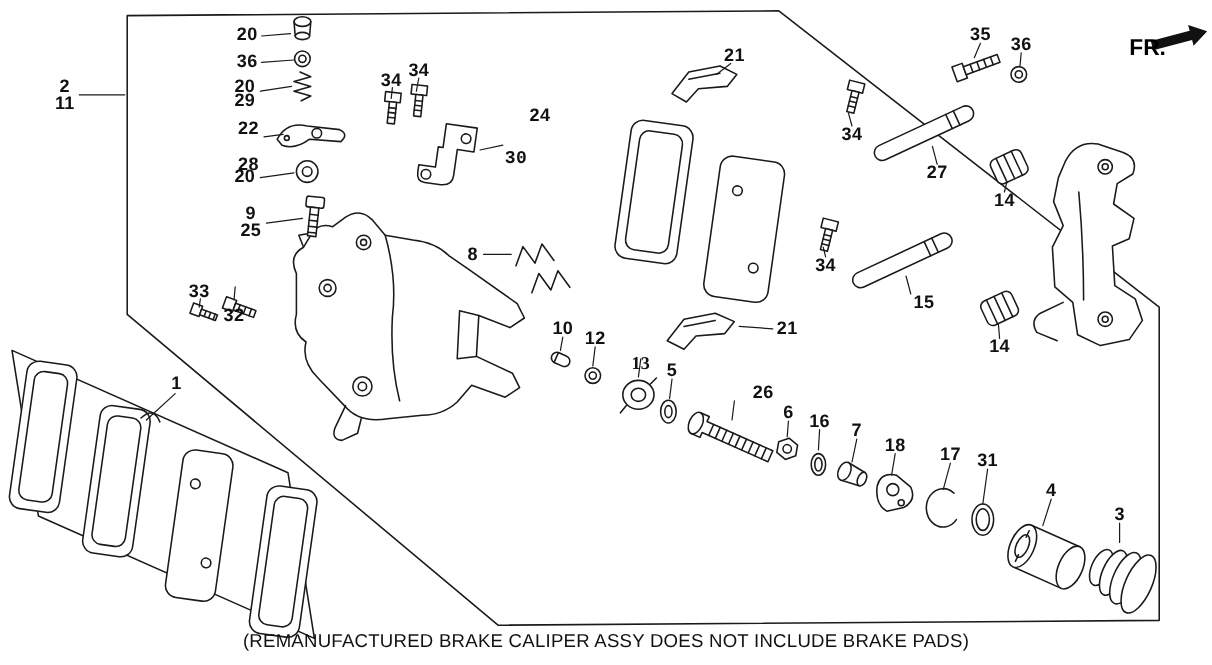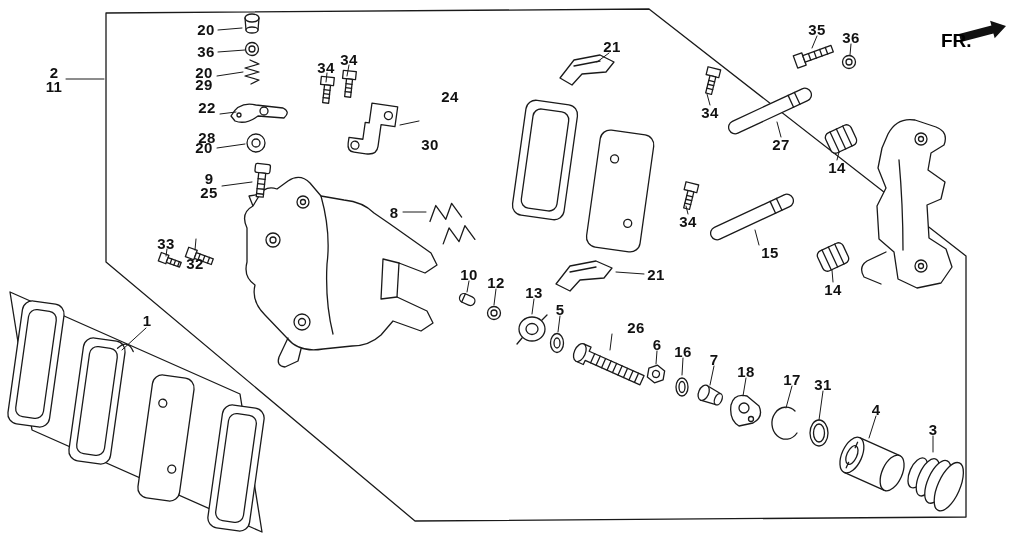--- a/index.html
+++ b/index.html
@@ -286,42 +286,43 @@
       <div class="part-label" style="left: 207px; top: 137px;">28</div>
       <div class="part-label" style="left: 204px; top: 147px;">20</div>
       <div class="part-label" style="left: 209px; top: 178px;">9</div>
       <div class="part-label" style="left: 209px; top: 192px;">25</div>
       <div class="part-label" style="left: 166px; top: 243px;">33</div>
       <div class="part-label" style="left: 195px; top: 233px; margin-top: 30px;">32</div>
       <div class="part-label" style="left: 147px; top: 320px;">1</div>
       <div class="part-label" style="left: 326px; top: 67px;">34</div>
       <div class="part-label" style="left: 349px; top: 59px;">34</div>
       <div class="part-label" style="left: 430px; top: 96px; margin-left: 20px;">24</div>
-      <div class="part-label" style="left: 430px; top: 144px;">30</div>
+      <div class="part-label" style="left: 430px; top: 132px; font-family: Liberation Mono, monospace;">30</div>
       <div class="part-label" style="left: 612px; top: 46px;">21</div>
       <div class="part-label" style="left: 394px; top: 212px;">8</div>
       <div class="part-label" style="left: 656px; top: 274px;">21</div>
       <div class="part-label" style="left: 817px; top: 29px;">35</div>
       <div class="part-label" style="left: 851px; top: 37px;">36</div>
       <div class="part-label" style="left: 710px; top: 112px;">34</div>
       <div class="part-label" style="left: 781px; top: 144px;">27</div>
       <div class="part-label" style="left: 837px; top: 167px;">14</div>
       <div class="part-label" style="left: 688px; top: 221px;">34</div>
       <div class="part-label" style="left: 770px; top: 252px;">15</div>
       <div class="part-label" style="left: 833px; top: 289px;">14</div>
       <div class="part-label" style="left: 469px; top: 274px;">10</div>
       <div class="part-label" style="left: 496px; top: 282px;">12</div>
-      <div class="part-label" style="left: 534px; top: 292px;">13</div>
+      <div class="part-label" style="left: 534px; top: 304px; font-family: Liberation Serif, serif;">13</div>
       <div class="part-label" style="left: 560px; top: 309px;">5</div>
       <div class="part-label" style="left: 612px; top: 327px; margin-left: 24px;">26</div>
       <div class="part-label" style="left: 657px; top: 344px;">6</div>
       <div class="part-label" style="left: 683px; top: 351px;">16</div>
       <div class="part-label" style="left: 714px; top: 359px;">7</div>
       <div class="part-label" style="left: 746px; top: 371px;">18</div>
       <div class="part-label" style="left: 792px; top: 379px;">17</div>
       <div class="part-label" style="left: 823px; top: 384px;">31</div>
       <div class="part-label" style="left: 876px; top: 409px;">4</div>
       <div class="part-label" style="left: 933px; top: 429px;">3</div>
     </div>
 
   <div class="fr-label">FR.</div>
 
+  <div class="caption">(REMANUFACTURED BRAKE CALIPER ASSY DOES NOT INCLUDE BRAKE PADS)</div>
 </div>
 
 </body></html>

